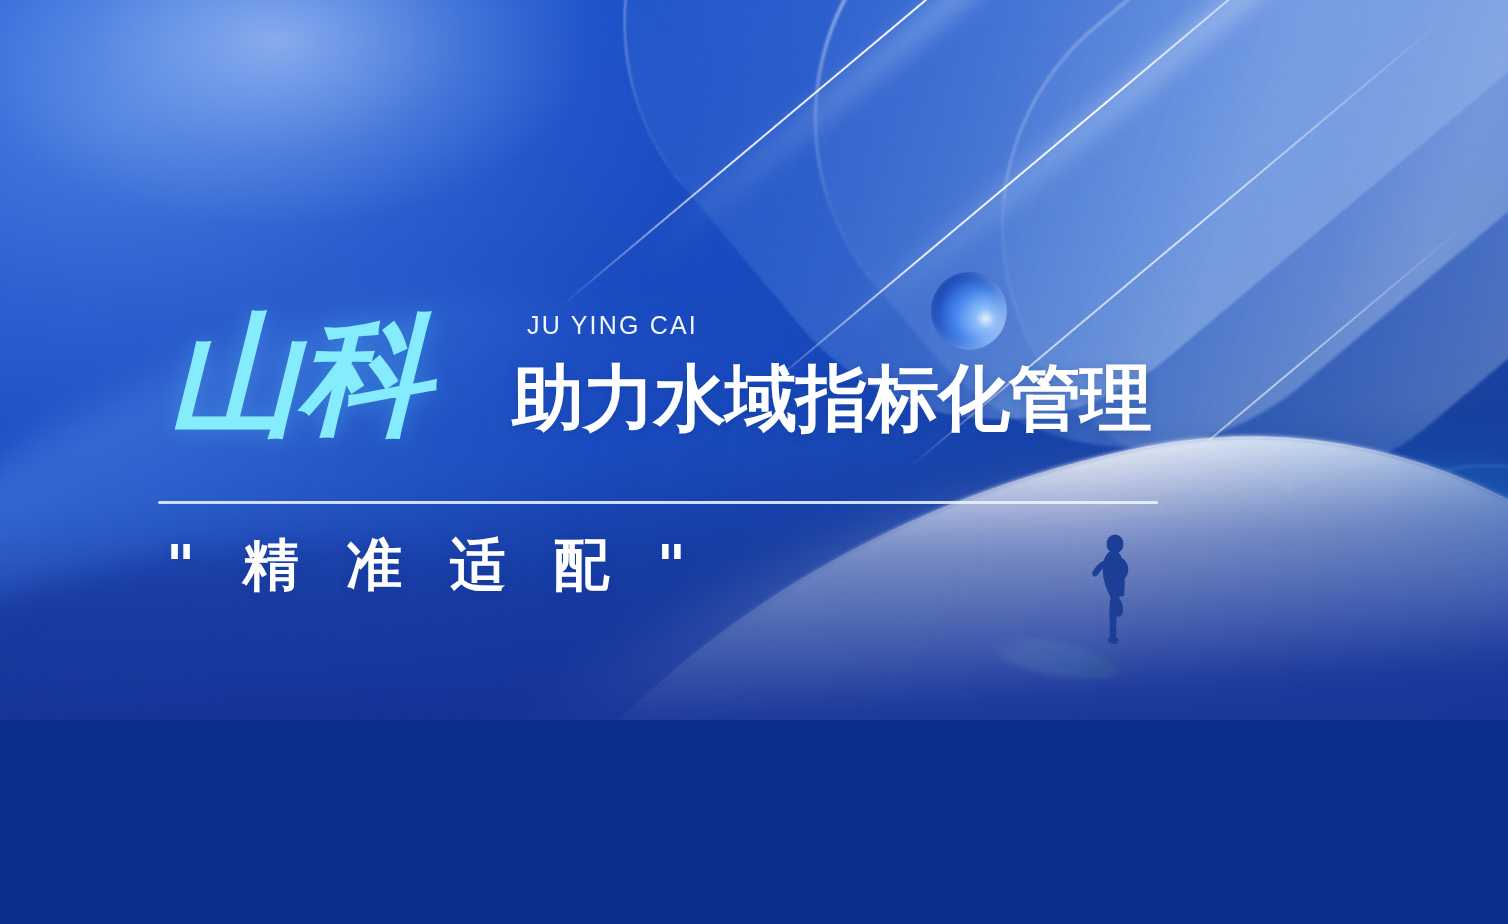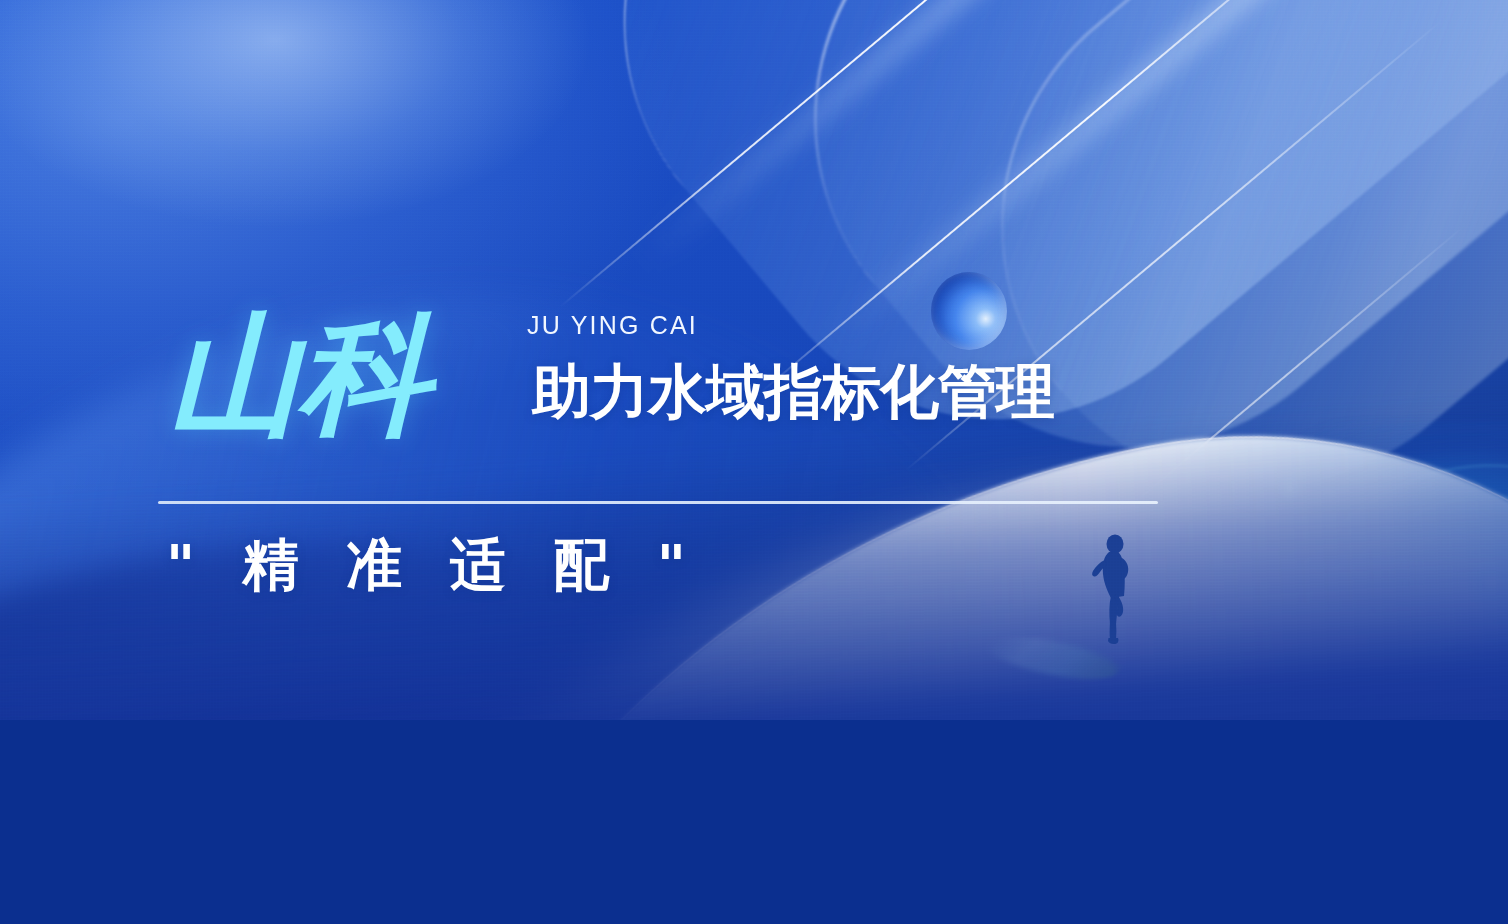--- a/index.html
+++ b/index.html
@@ -229,23 +229,23 @@
     left:527px;top:311px;
     font-size:25px;
     font-weight:400;
     letter-spacing:2.2px;
     color:#f2f7ff;
     white-space:nowrap;
   }
 
   .headline{
     position:absolute;
-    left:532px;top:362px;
+    left:512px;top:362px;
     font-family:"DejaVu Sans","Liberation Sans",sans-serif;
-    font-size:59px;
+    font-size:72px;
     font-weight:bold;
     letter-spacing:-1px;
     line-height:1;
     color:#ffffff;
     white-space:nowrap;
     text-shadow:0 2px 10px rgba(12,48,130,.28);
   }
 
   .divider{
     position:absolute;

